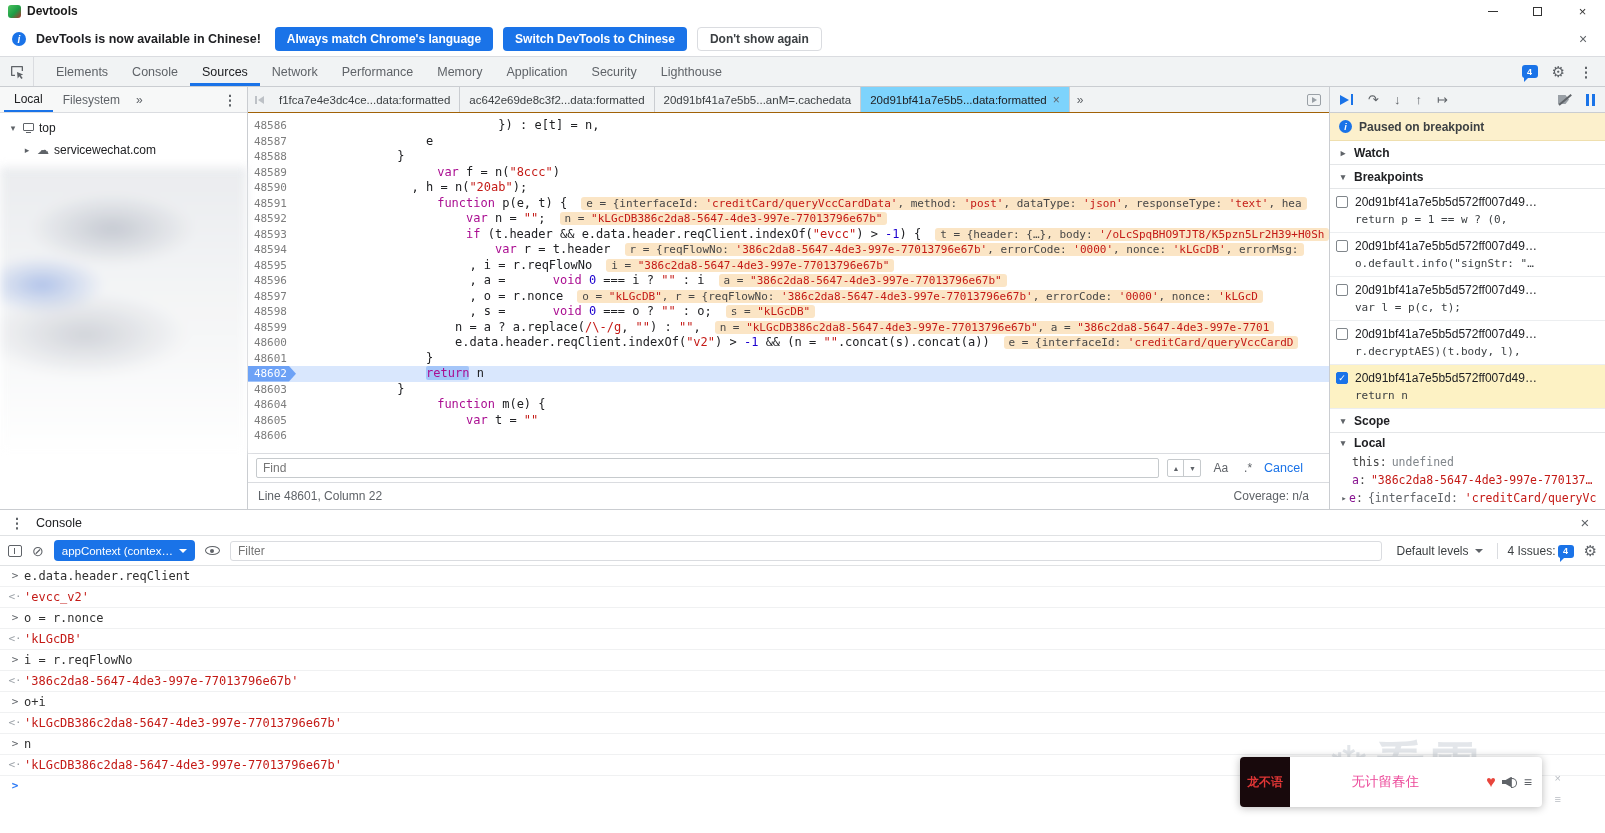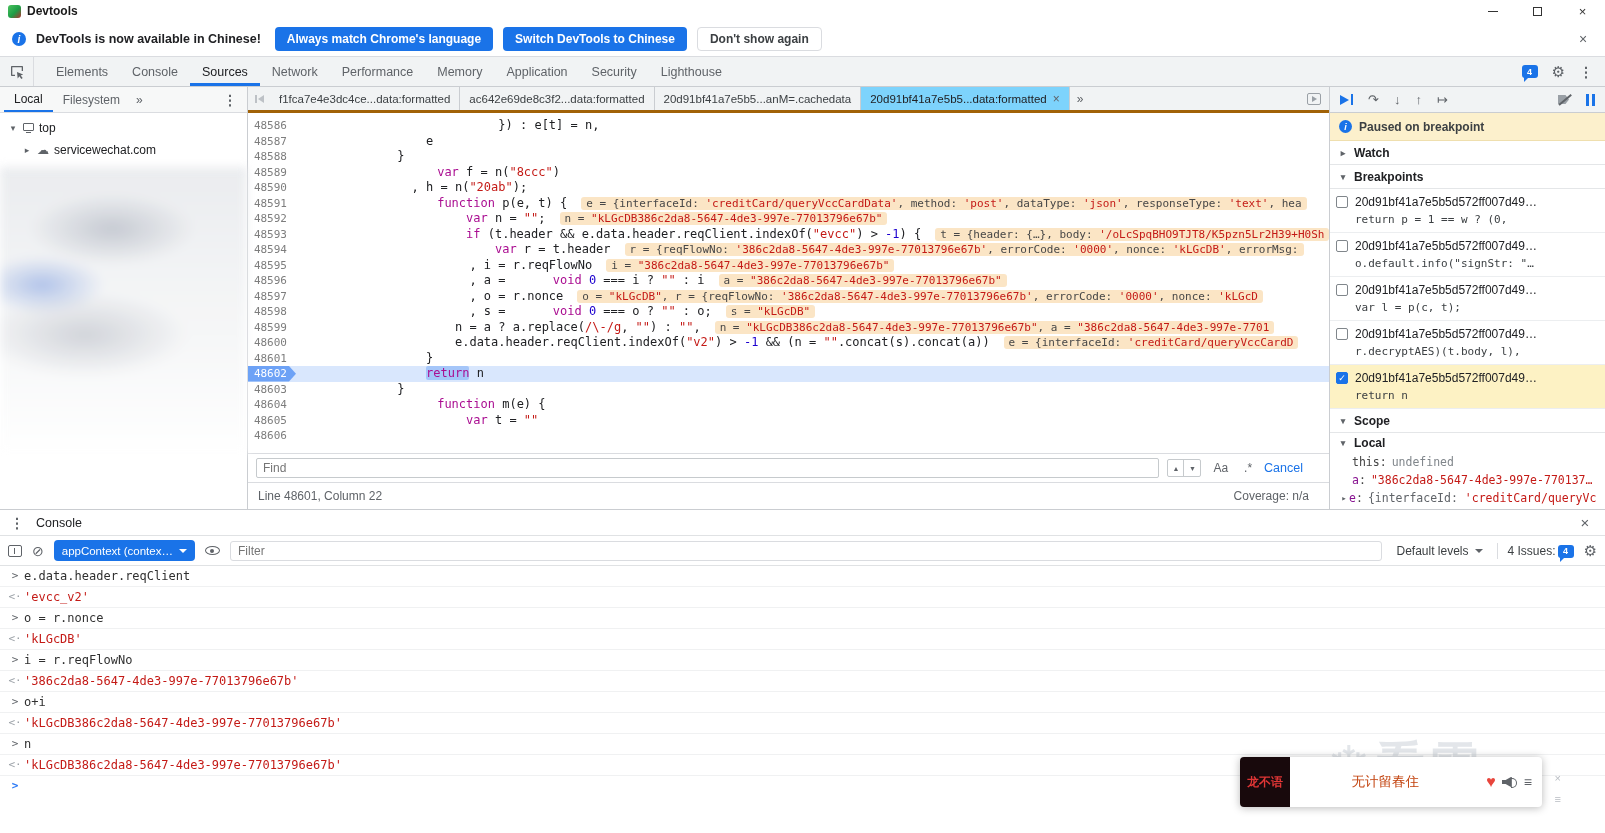--- a/index.html
+++ b/index.html
@@ -54,21 +54,21 @@
   .cloud-ic { color:#5f6368; font-size:12px; line-height:1; flex:none; }
   .blur-preview { margin-top:6px; height:288px; filter:blur(4px); opacity:.9;
     background:
       radial-gradient(90px 42px at 42px 118px, rgba(110,145,220,.55), transparent 70%),
       radial-gradient(120px 52px at 112px 62px, rgba(185,190,200,.85), transparent 70%),
       radial-gradient(150px 62px at 85px 168px, rgba(165,170,182,.5), transparent 70%),
       linear-gradient(180deg,#e9ebee 0%,#f5f6f7 55%,#ffffff 100%); }
 
   
   .editor { flex:1; min-width:0; display:flex; flex-direction:column; background:#fff; }
-  .tabstrip { height:26px; display:flex; align-items:stretch; background:#f1f3f4; border-bottom:3px solid #a16207;justify-content:center; }
+  .tabstrip { height:26px; display:flex; align-items:stretch; background:#f1f3f4; border-bottom:1px solid #a16207;justify-content:center; }
   .nav-arrow { width:22px; display:flex; align-items:center; justify-content:center; gap:1px; }
   .nav-arrow .bar { width:2px; height:8px; background:#bdc1c6; }
   .nav-arrow .tri { width:0; height:0; border-top:4px solid transparent; border-bottom:4px solid transparent; border-right:6px solid #bdc1c6; }
   .etab { display:flex; align-items:center; gap:6px; padding:0 9px; font-size:11.5px; color:#3c4043; border-right:1px solid #cacdd1; background:#f1f3f4; white-space:nowrap; }
   .etab.active { background:#7dd3fc; color:#202124; }
   .etab .close { color:#5f6368; font-size:12px; }
   .strip-more { display:flex; align-items:center; color:#5f6368; padding:0 7px; font-size:12px; }
   .strip-right { margin-left:auto; display:flex; align-items:center; padding-right:8px; }
   .pane-ic { width:14px; height:12px; border:1.3px solid #9aa0a6; border-radius:2px; display:flex; align-items:center; justify-content:center; }
   .pane-ic::after { content:""; width:0; height:0; border-left:5px solid #9aa0a6; border-top:3.5px solid transparent; border-bottom:3.5px solid transparent; }
@@ -157,21 +157,21 @@
   .centry.result .ctext { color:#c41a16; }
   .centry.prompt { border-bottom:none; }
   .centry.prompt .cmark { color:#2e7bf6; font-weight:bold; }
 
   
   .watermark { position:absolute; right:38px; bottom:18px; width:240px; height:100px; z-index:3; color:#cdd3da; opacity:.55; display:flex; align-items:center; gap:4px; pointer-events:none; }
   .watermark .snow { font-size:52px; line-height:1; }
   .watermark .wm-text { font-size:50px; font-weight:bold; letter-spacing:4px; }
   .player-card { position:absolute; right:63px; bottom:26px; width:302px; height:50px; background:#fff; border-radius:4px; box-shadow:0 1px 8px rgba(0,0,0,.28); z-index:4; display:flex; align-items:center; }
   .thumb { width:50px; height:50px; border-radius:4px 0 0 4px; background:#18090c; color:#e03636; font-size:12px; font-weight:bold; display:flex; align-items:center; justify-content:center; flex:none; }
-  .song-title { flex:1; text-align:center; font-size:13.5px; color:#c2410c; overflow:hidden; white-space:nowrap; }
+  .song-title { flex:1; text-align:center; font-size:13.5px; color:#ec4899; overflow:hidden; white-space:nowrap; }
   .heart { color:#e8453c; font-size:16px; padding:0 6px; }
   .speaker { position:relative; width:16px; height:13px; margin-right:6px; }
   .speaker::before { content:""; position:absolute; left:0; top:1px; width:10px; height:11px; background:#5f6368; clip-path:polygon(0 32%,38% 32%,100% 0,100% 100%,38% 68%,0 68%); }
   .speaker::after { content:""; position:absolute; right:1px; top:2.5px; width:5px; height:8px; border:1.5px solid #5f6368; border-left:none; border-radius:0 8px 8px 0; }
   .pl-list { color:#5f6368; font-size:14px; margin-right:10px; }
   .side-mini { position:absolute; right:44px; bottom:28px; z-index:5; display:flex; flex-direction:column; gap:9px; color:#b9bdc3; font-size:11px; align-items:center; }
 
   svg.inspect { display:block; }
 </style>
 </head>

